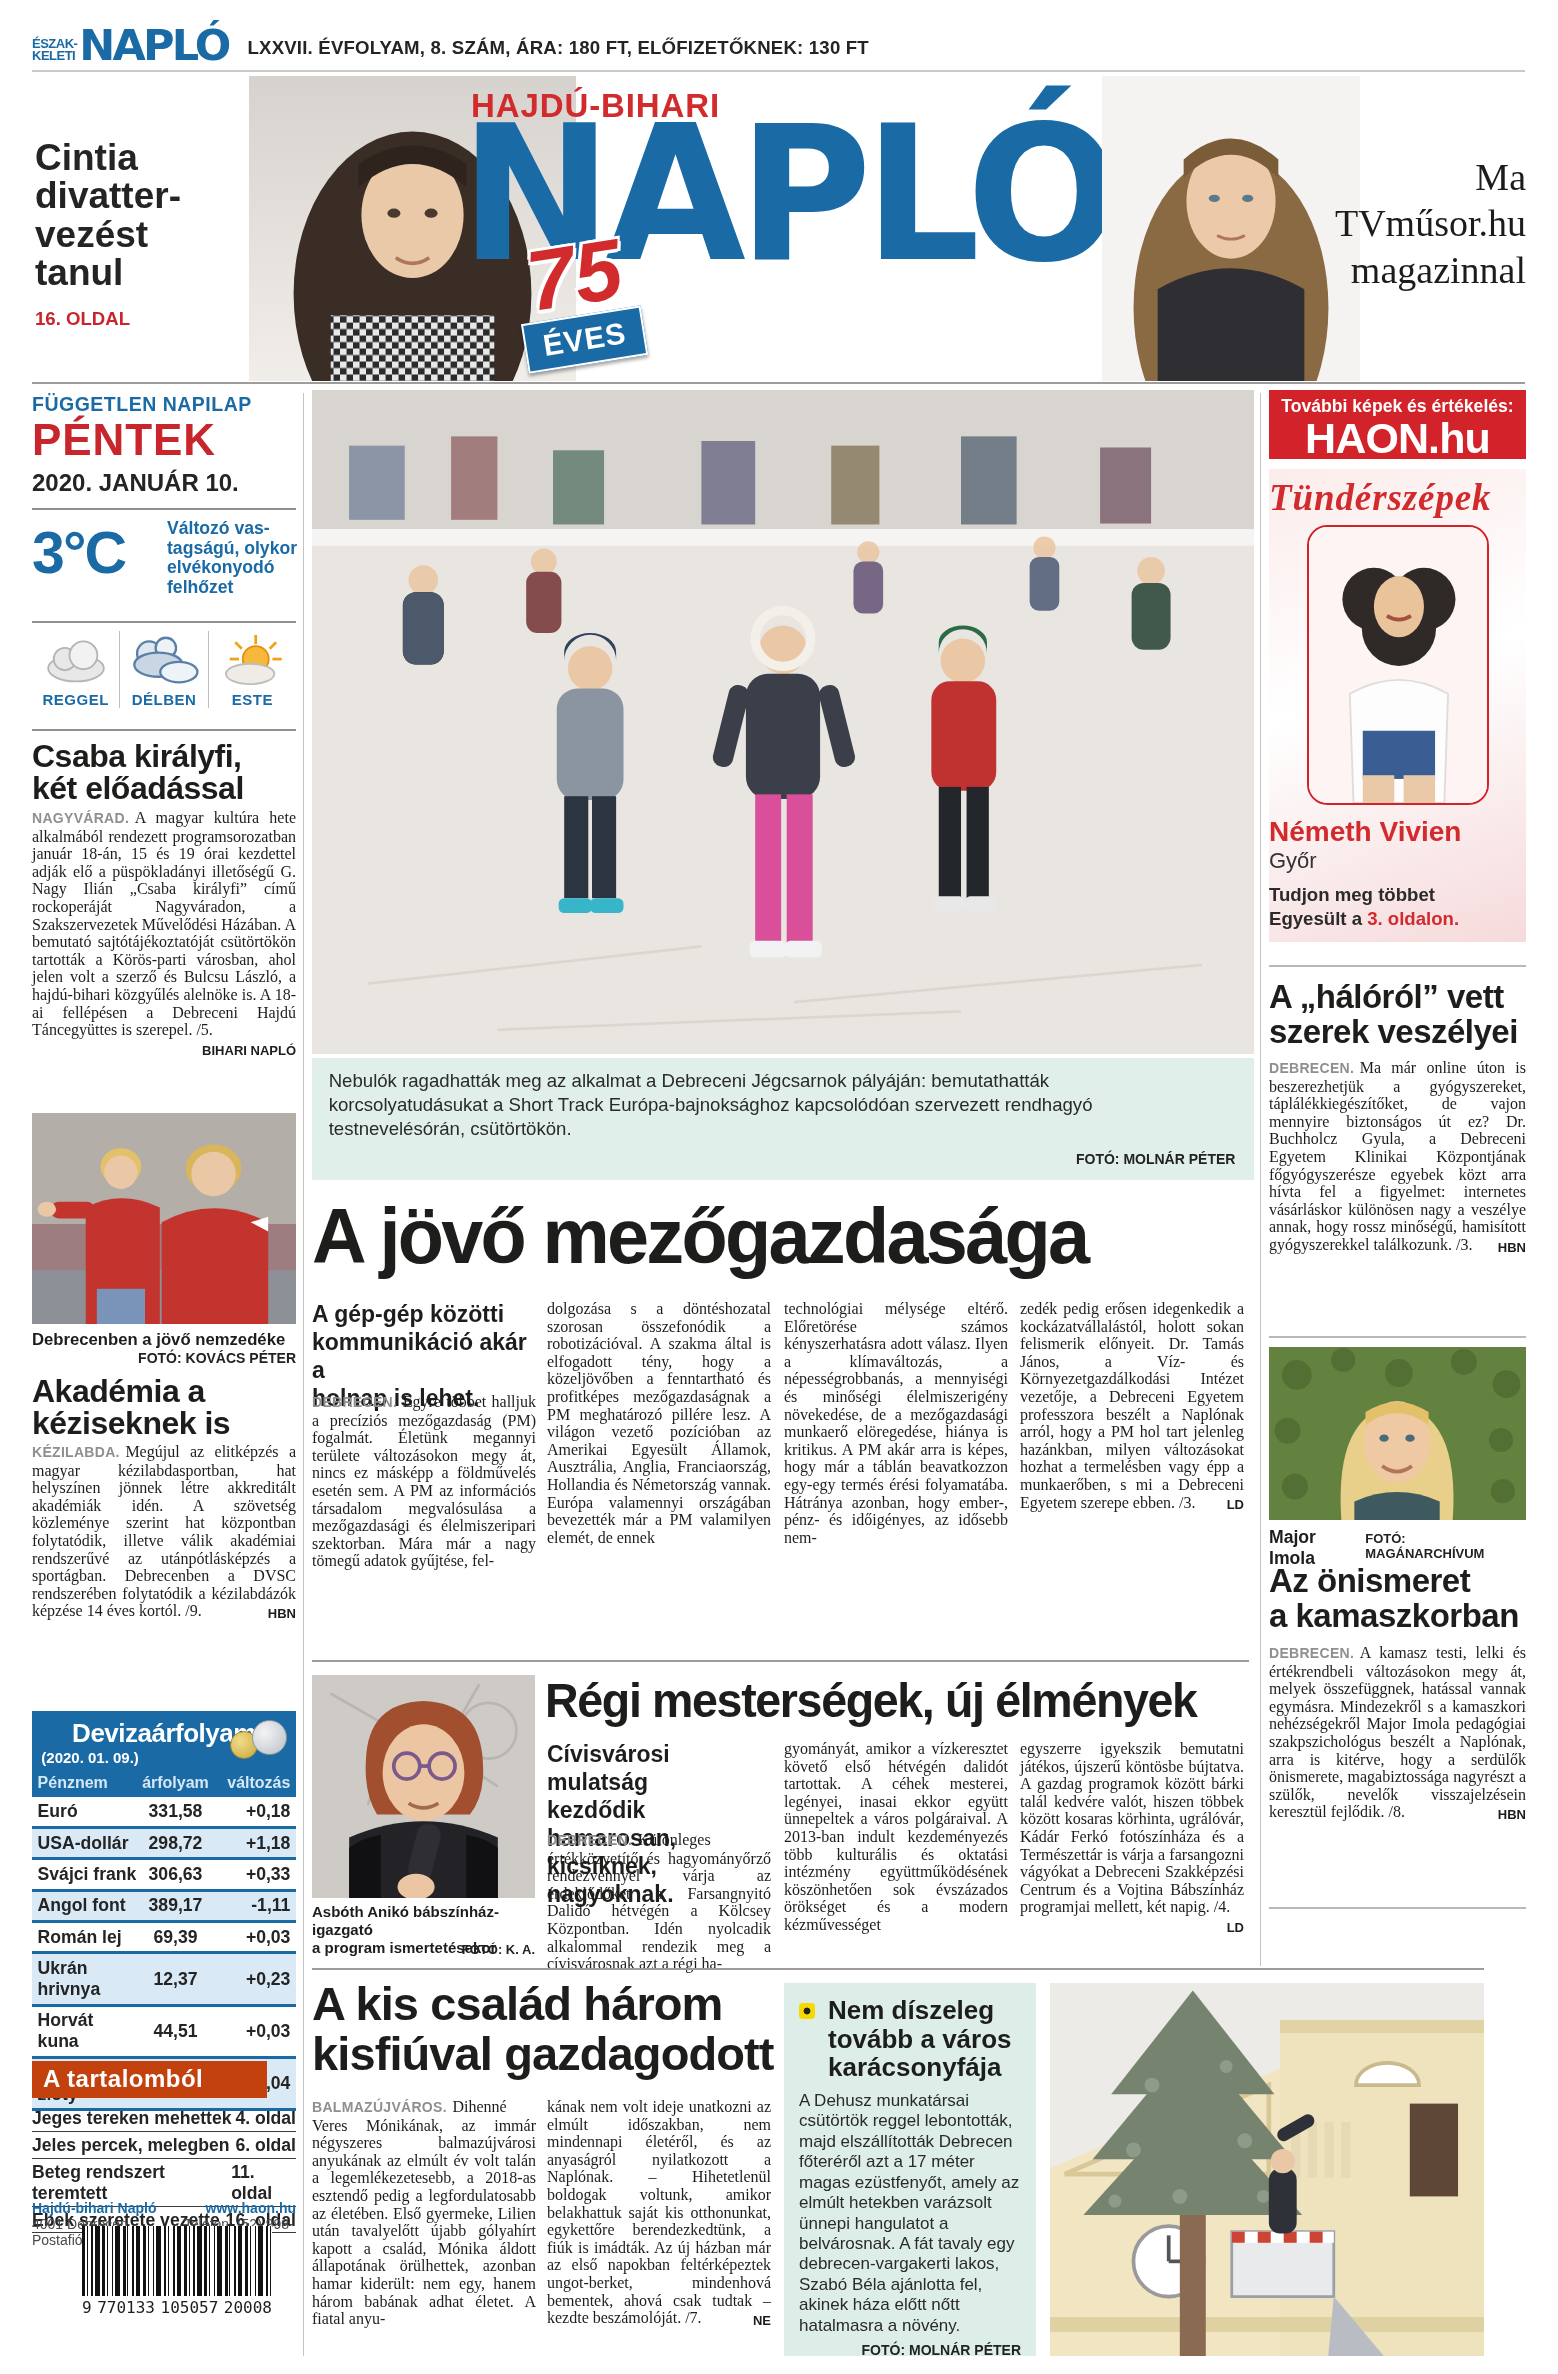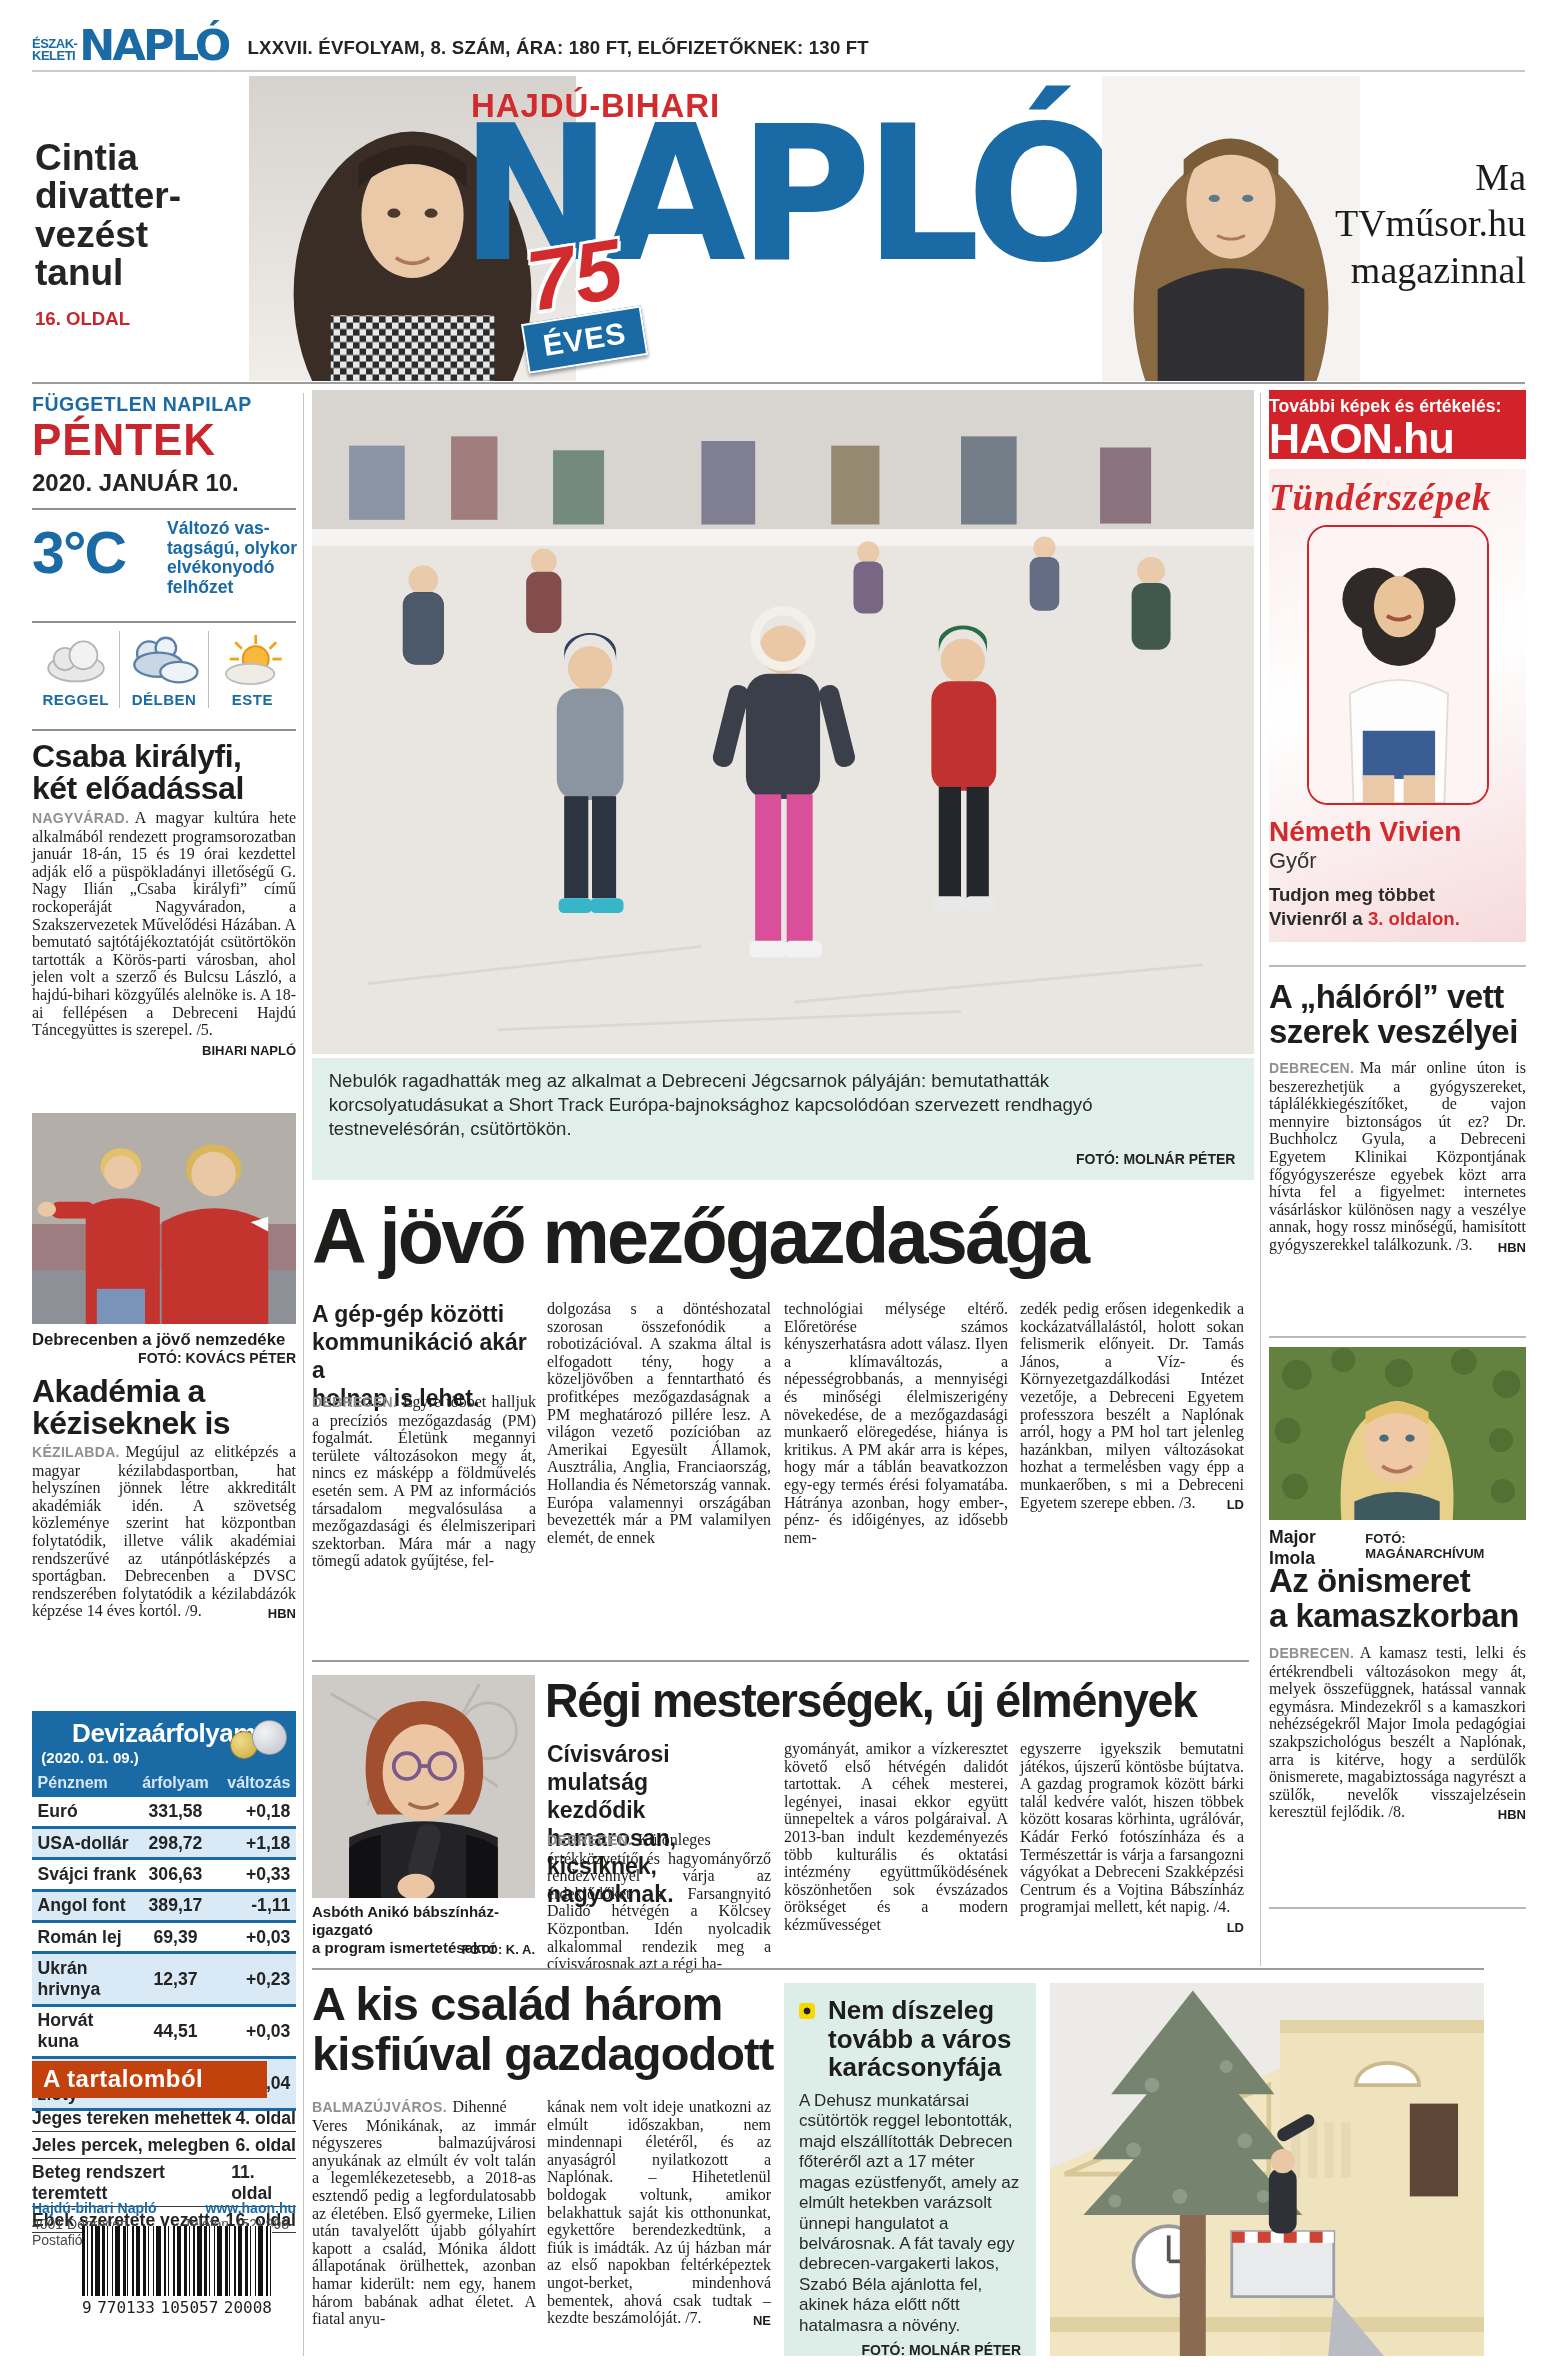--- a/index.html
+++ b/index.html
@@ -83,21 +83,21 @@
   .col{position:absolute;width:224px;}
   .crafts-h{left:545px;top:1673px;font-size:48px;letter-spacing:-1.4px;transform:scaleX(.97);transform-origin:left;}
   .family-h{left:312px;top:1979px;font-size:47px;line-height:1.06;letter-spacing:-0.9px;}
   .greenbox{left:784px;top:1983px;width:252px;height:373px;background:#ddeee8;box-sizing:border-box;padding:13px 15px;}
   .greenbox .tt{display:flex;gap:13px;font-size:26px;line-height:1.1;font-weight:bold;white-space:pre-line;}
   .bullet{flex:none;margin-top:7.4px;width:16px;height:16px;border-radius:3.7px;background:radial-gradient(circle at 50% 50%, #222 0 3.2px, #f7d900 3.7px);}
   .greenbox .bb{margin-top:9.3px;font-size:17px;line-height:20.4px;color:#2a2a2a;}
   .greenbox .credit{display:block;text-align:right;margin-top:5.6px;}
   
   .rr{left:1269px;width:257px;}
-  .promo{top:390px;height:69px;background:#d2232a;color:#fff;box-sizing:border-box;padding-top:5.6px;}
+  .promo{top:390px;height:69px;background:#d2232a;color:#fff;text-align:center;box-sizing:border-box;padding-top:5.6px;}
   .promo .k{font-size:17.6px;font-weight:bold;}
   .promo .s{font-size:43px;font-weight:bold;letter-spacing:-0.9px;line-height:1.0;}
   .beauty{top:469px;height:473px;background:linear-gradient(160deg,#fbeceb 0%,#ffffff 45%,#f6dadb 100%);text-align:left;box-sizing:border-box;}
   .script{font-family:"Liberation Serif",serif;font-style:italic;font-weight:bold;color:#d12b2e;font-size:37px;margin-top:7.4px;letter-spacing:0.9px;}
   .frame{margin:5.6px auto 0;width:178px;height:276px;border:2.8px solid #d2232a;border-radius:20.4px;overflow:hidden;background:#fff;position:relative;}
   .bname{margin-top:11px;font-size:28px;font-weight:bold;color:#d12b2e;}
   .bcity{font-size:22px;color:#333;}
   .bmore{margin-top:9.3px;font-size:18.6px;font-weight:bold;color:#2a2a2a;line-height:1.25;}
   .bmore .lnk{color:#d12b2e;}
   .rr-h{font-size:33px;line-height:1.05;}
@@ -587,21 +587,21 @@
       <path d="M48 298 L146 298 L150 180 Q97 150 44 180 Z" fill="#fdfdfd" stroke="#e0dcd8" stroke-width="2"></path>
       <rect x="58" y="220" width="78" height="52" fill="#3a5e93"></rect>
       <rect x="58" y="268" width="34" height="30" fill="#eac9a9"></rect>
         <rect x="102" y="268" width="34" height="30" fill="#eac9a9"></rect>
     </svg>
   </div>
   <div class="bname">Németh Vivien</div>
   <div class="bcity">Győr</div>
   <div class="bmore">
     <div>Tudjon meg többet</div>
-    <div><span>Vivienről a </span><span class="lnk">3. oldalon.</span></div>
+    <div><span>Egyesült a </span><span class="lnk">3. oldalon.</span></div>
   </div>
 </div>
 
 <div class="hr" style="left:1269px;top:965px;width:257px;"></div>
 
 <div class="abs rr headline rr-h" style="top:980px;">A „hálóról” vett
 szerek veszélyei</div>
 <p class="abs rr body" style="top:1059px;margin:0;">
   <span class="kicker">DEBRECEN.</span><span>Ma már online úton is beszerezhetjük a gyógyszereket, táplálékkiegészítőket, de vajon mennyire biztonságos út ez? Dr. Buchholcz Gyula, a Debreceni Egyetem Klinikai Központjának főgyógyszerésze egyebek közt arra hívta fel a figyelmet: internetes vásárláskor különösen nagy a veszélye annak, hogy rossz minőségű, hamisított gyógyszerekkel találkozunk. /3.</span><span class="byline">HBN</span>
 </p>

